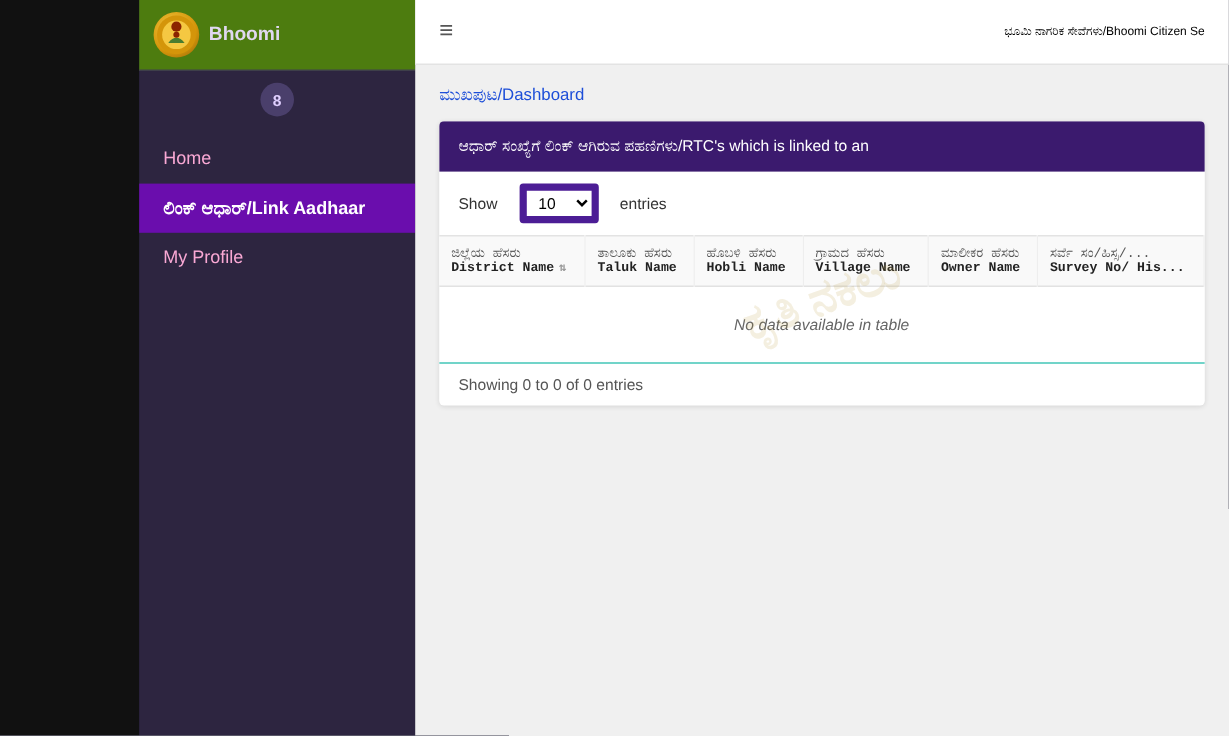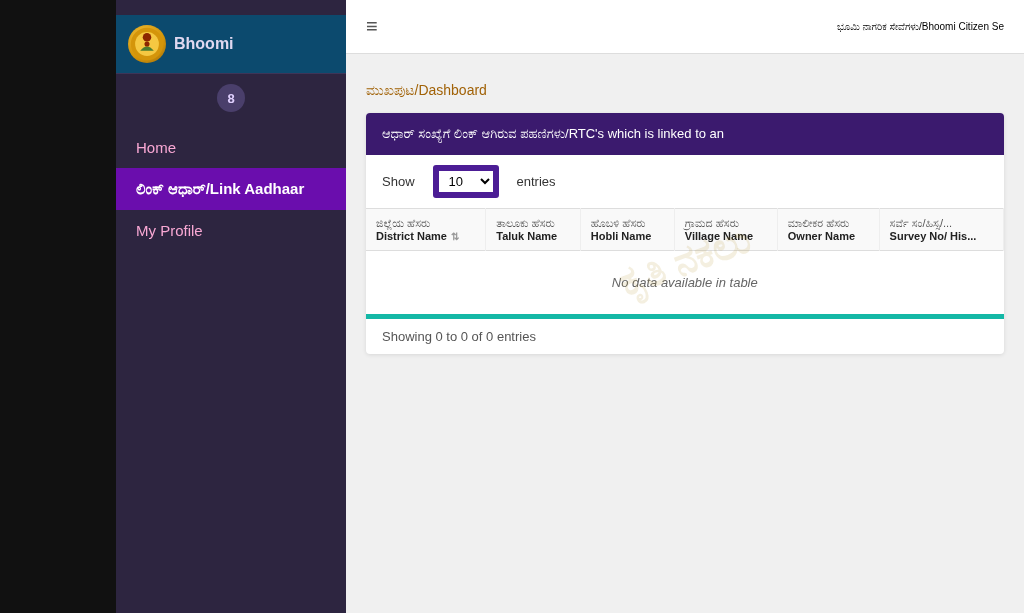--- a/index.html
+++ b/index.html
@@ -27,24 +27,23 @@
       height: 613px;
       flex-shrink: 0;
       display: flex;
       flex-direction: column;
     }
 
     .sidebar-header {
       display: flex;
       align-items: center;
       padding: 10px 12px;
-      background: #0c4a6e;
+      background: #4d7c0f;
       border-bottom: 1px solid #3d3558;
       gap: 8px;
-      margin-top: 15px;
     }
 
     .logo-circle {
       width: 38px;
       height: 38px;
       border-radius: 50%;
       background: radial-gradient(circle at 40% 35%, #f5c842, #d4950a 60%, #8b5e0a 100%);
       flex-shrink: 0;
       display: flex;
       align-items: center;
@@ -138,23 +137,22 @@
 
     
     .page-content {
       padding: 16px 20px;
       overflow-y: auto;
       flex: 1;
     }
 
     .breadcrumb {
       font-size: 14px;
-      color: #a16207;
+      color: #1d4ed8;
       margin-bottom: 14px;
-      margin-top: 12px;
     }
 
     
     .table-card {
       background: #fff;
       border-radius: 4px;
       overflow: hidden;
       box-shadow: 0 1px 4px rgba(0,0,0,0.1);
     }
 
@@ -195,20 +193,21 @@
       border-bottom: 1px solid #ddd;
     }
 
     .data-table th {
       padding: 8px 10px;
       text-align: left;
       color: #333;
       font-weight: bold;
       border-right: 1px solid #eee;
       white-space: nowrap;
+      font-family: Liberation Mono, monospace;
     }
 
     .data-table th .kannada-label {
       display: block;
       font-size: 11px;
       color: #555;
       font-weight: normal;
     }
 
     .data-table th .eng-label {
@@ -230,21 +229,21 @@
       padding: 24px;
       color: #666;
       font-size: 13px;
       font-style: italic;
     }
 
     .table-footer {
       padding: 10px 16px;
       font-size: 13px;
       color: #555;
-      border-top: 5px solid #14b8a6;
+      border-top: 1px solid #14b8a6;
     }
 
     
     .table-wrapper {
       position: relative;
     }
 
     .watermark {
       position: absolute;
       top: 50%;

